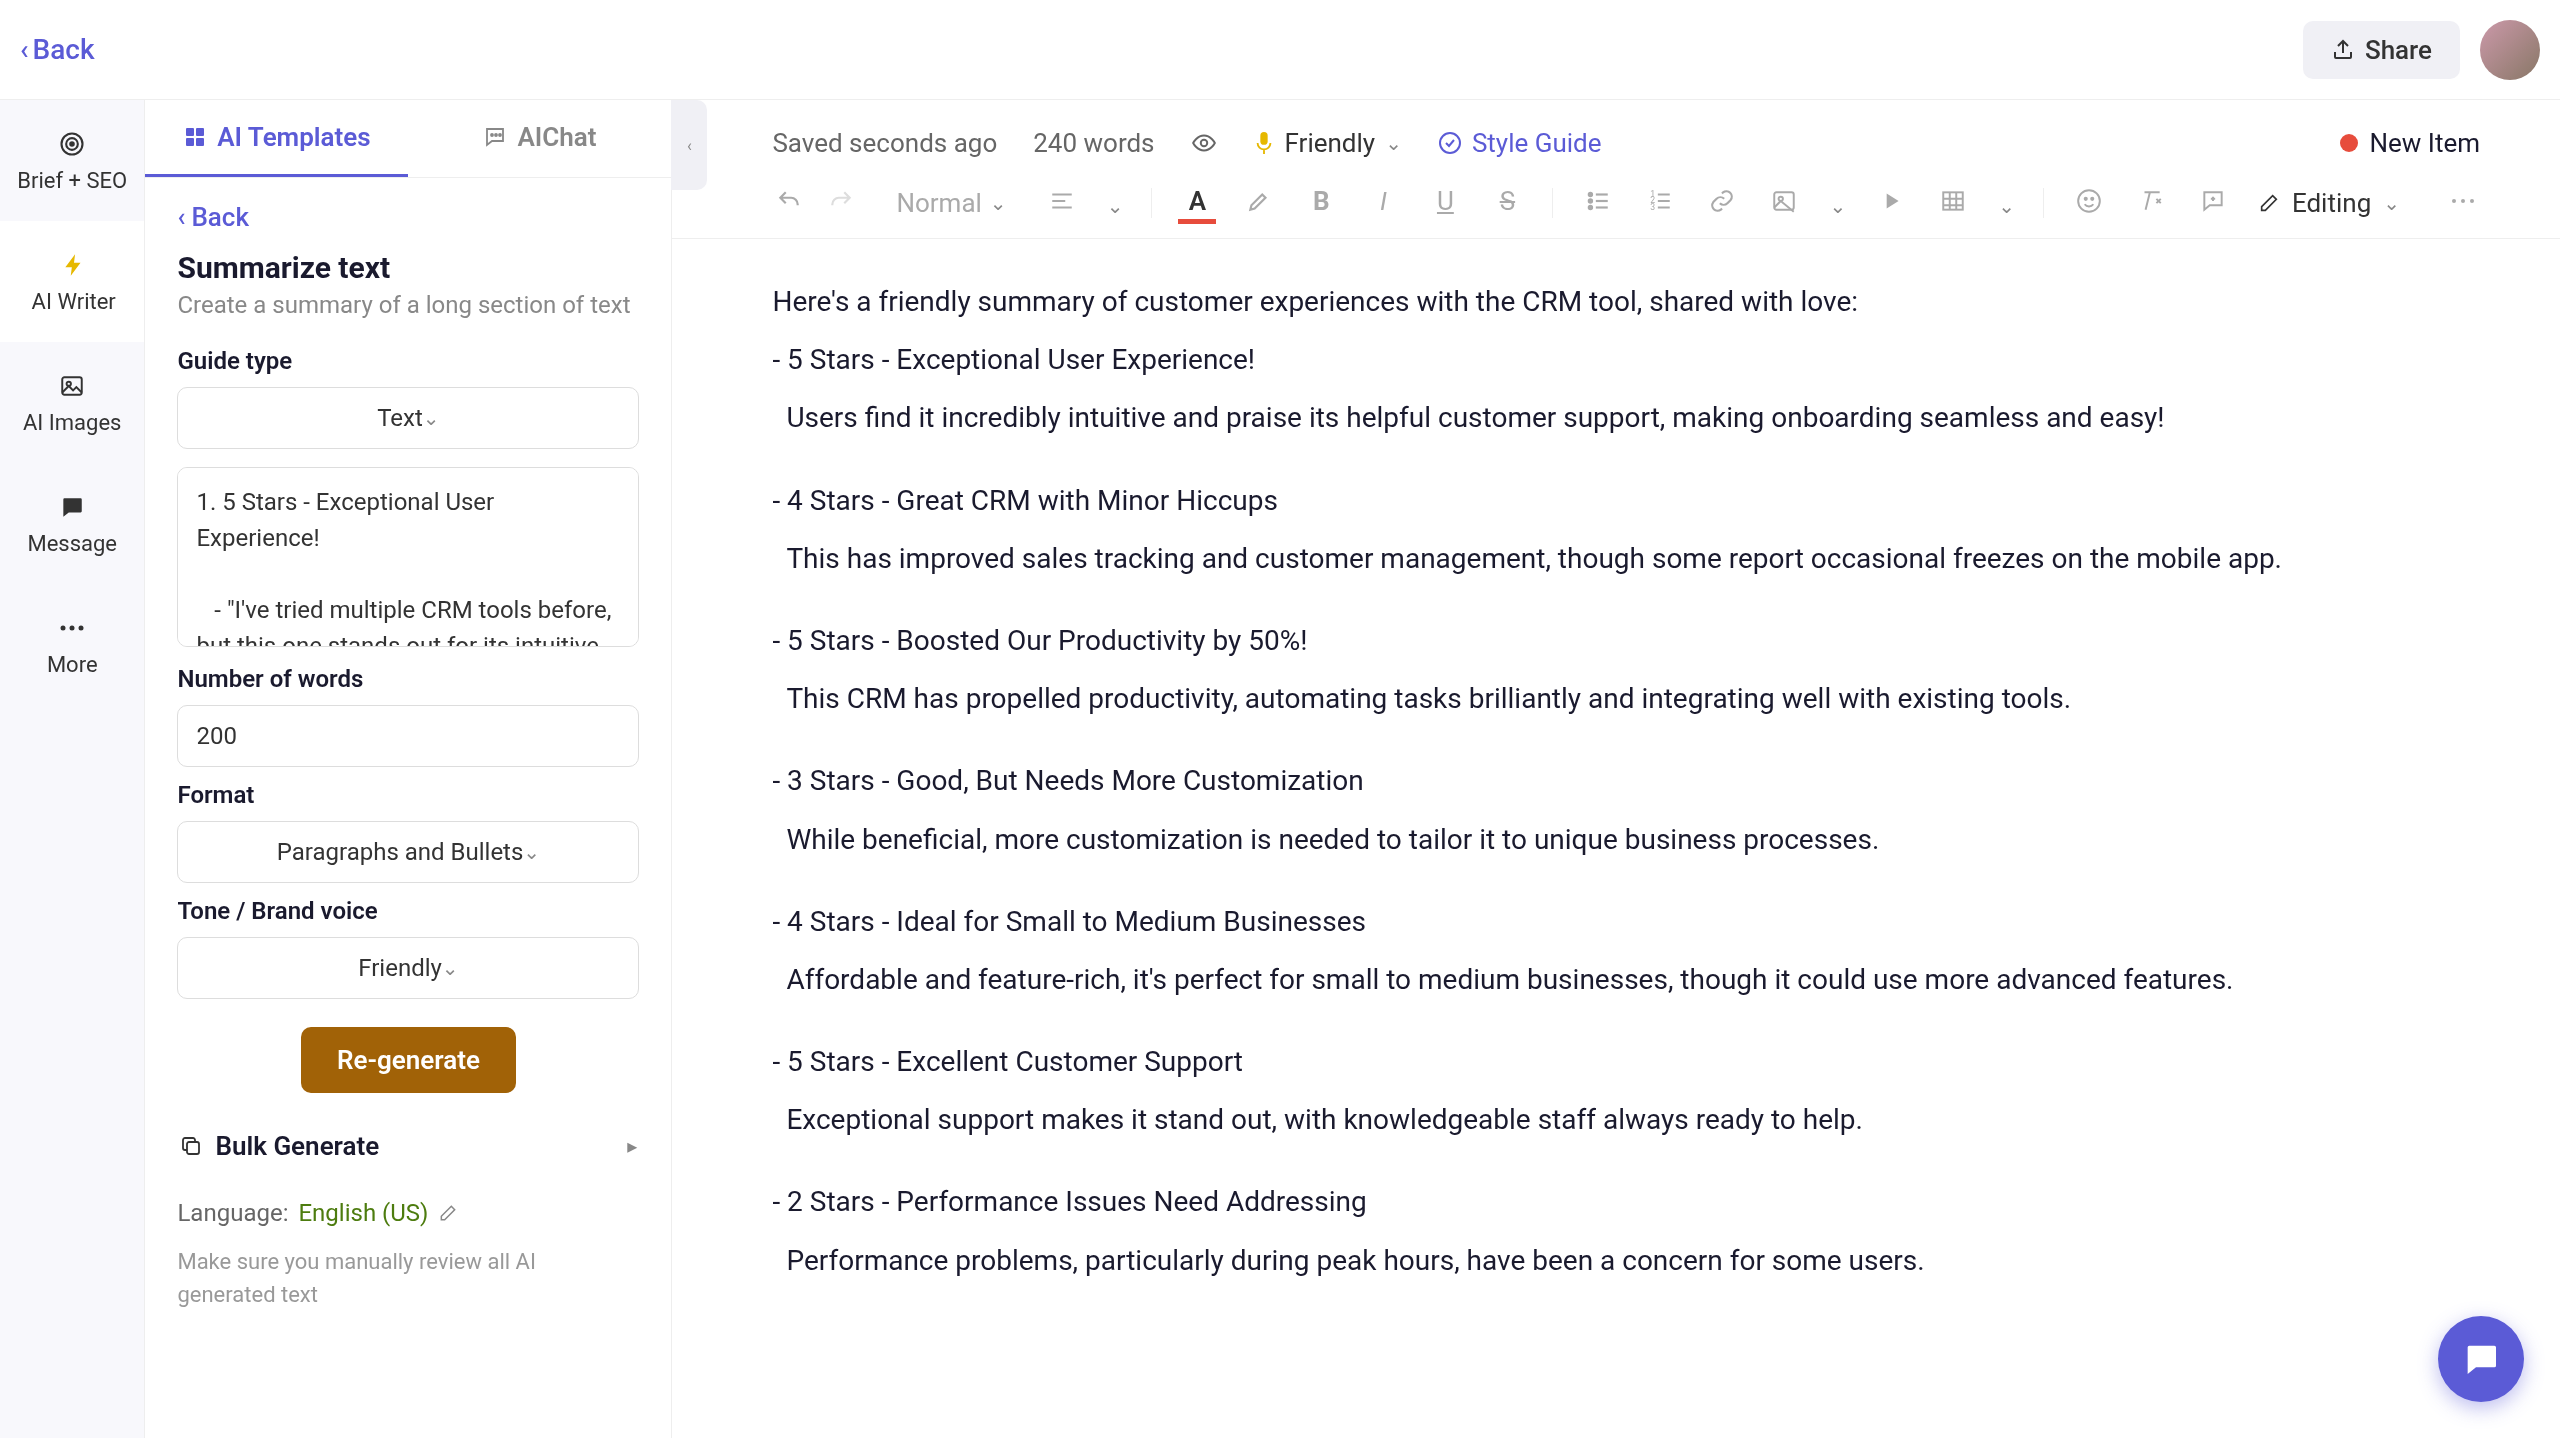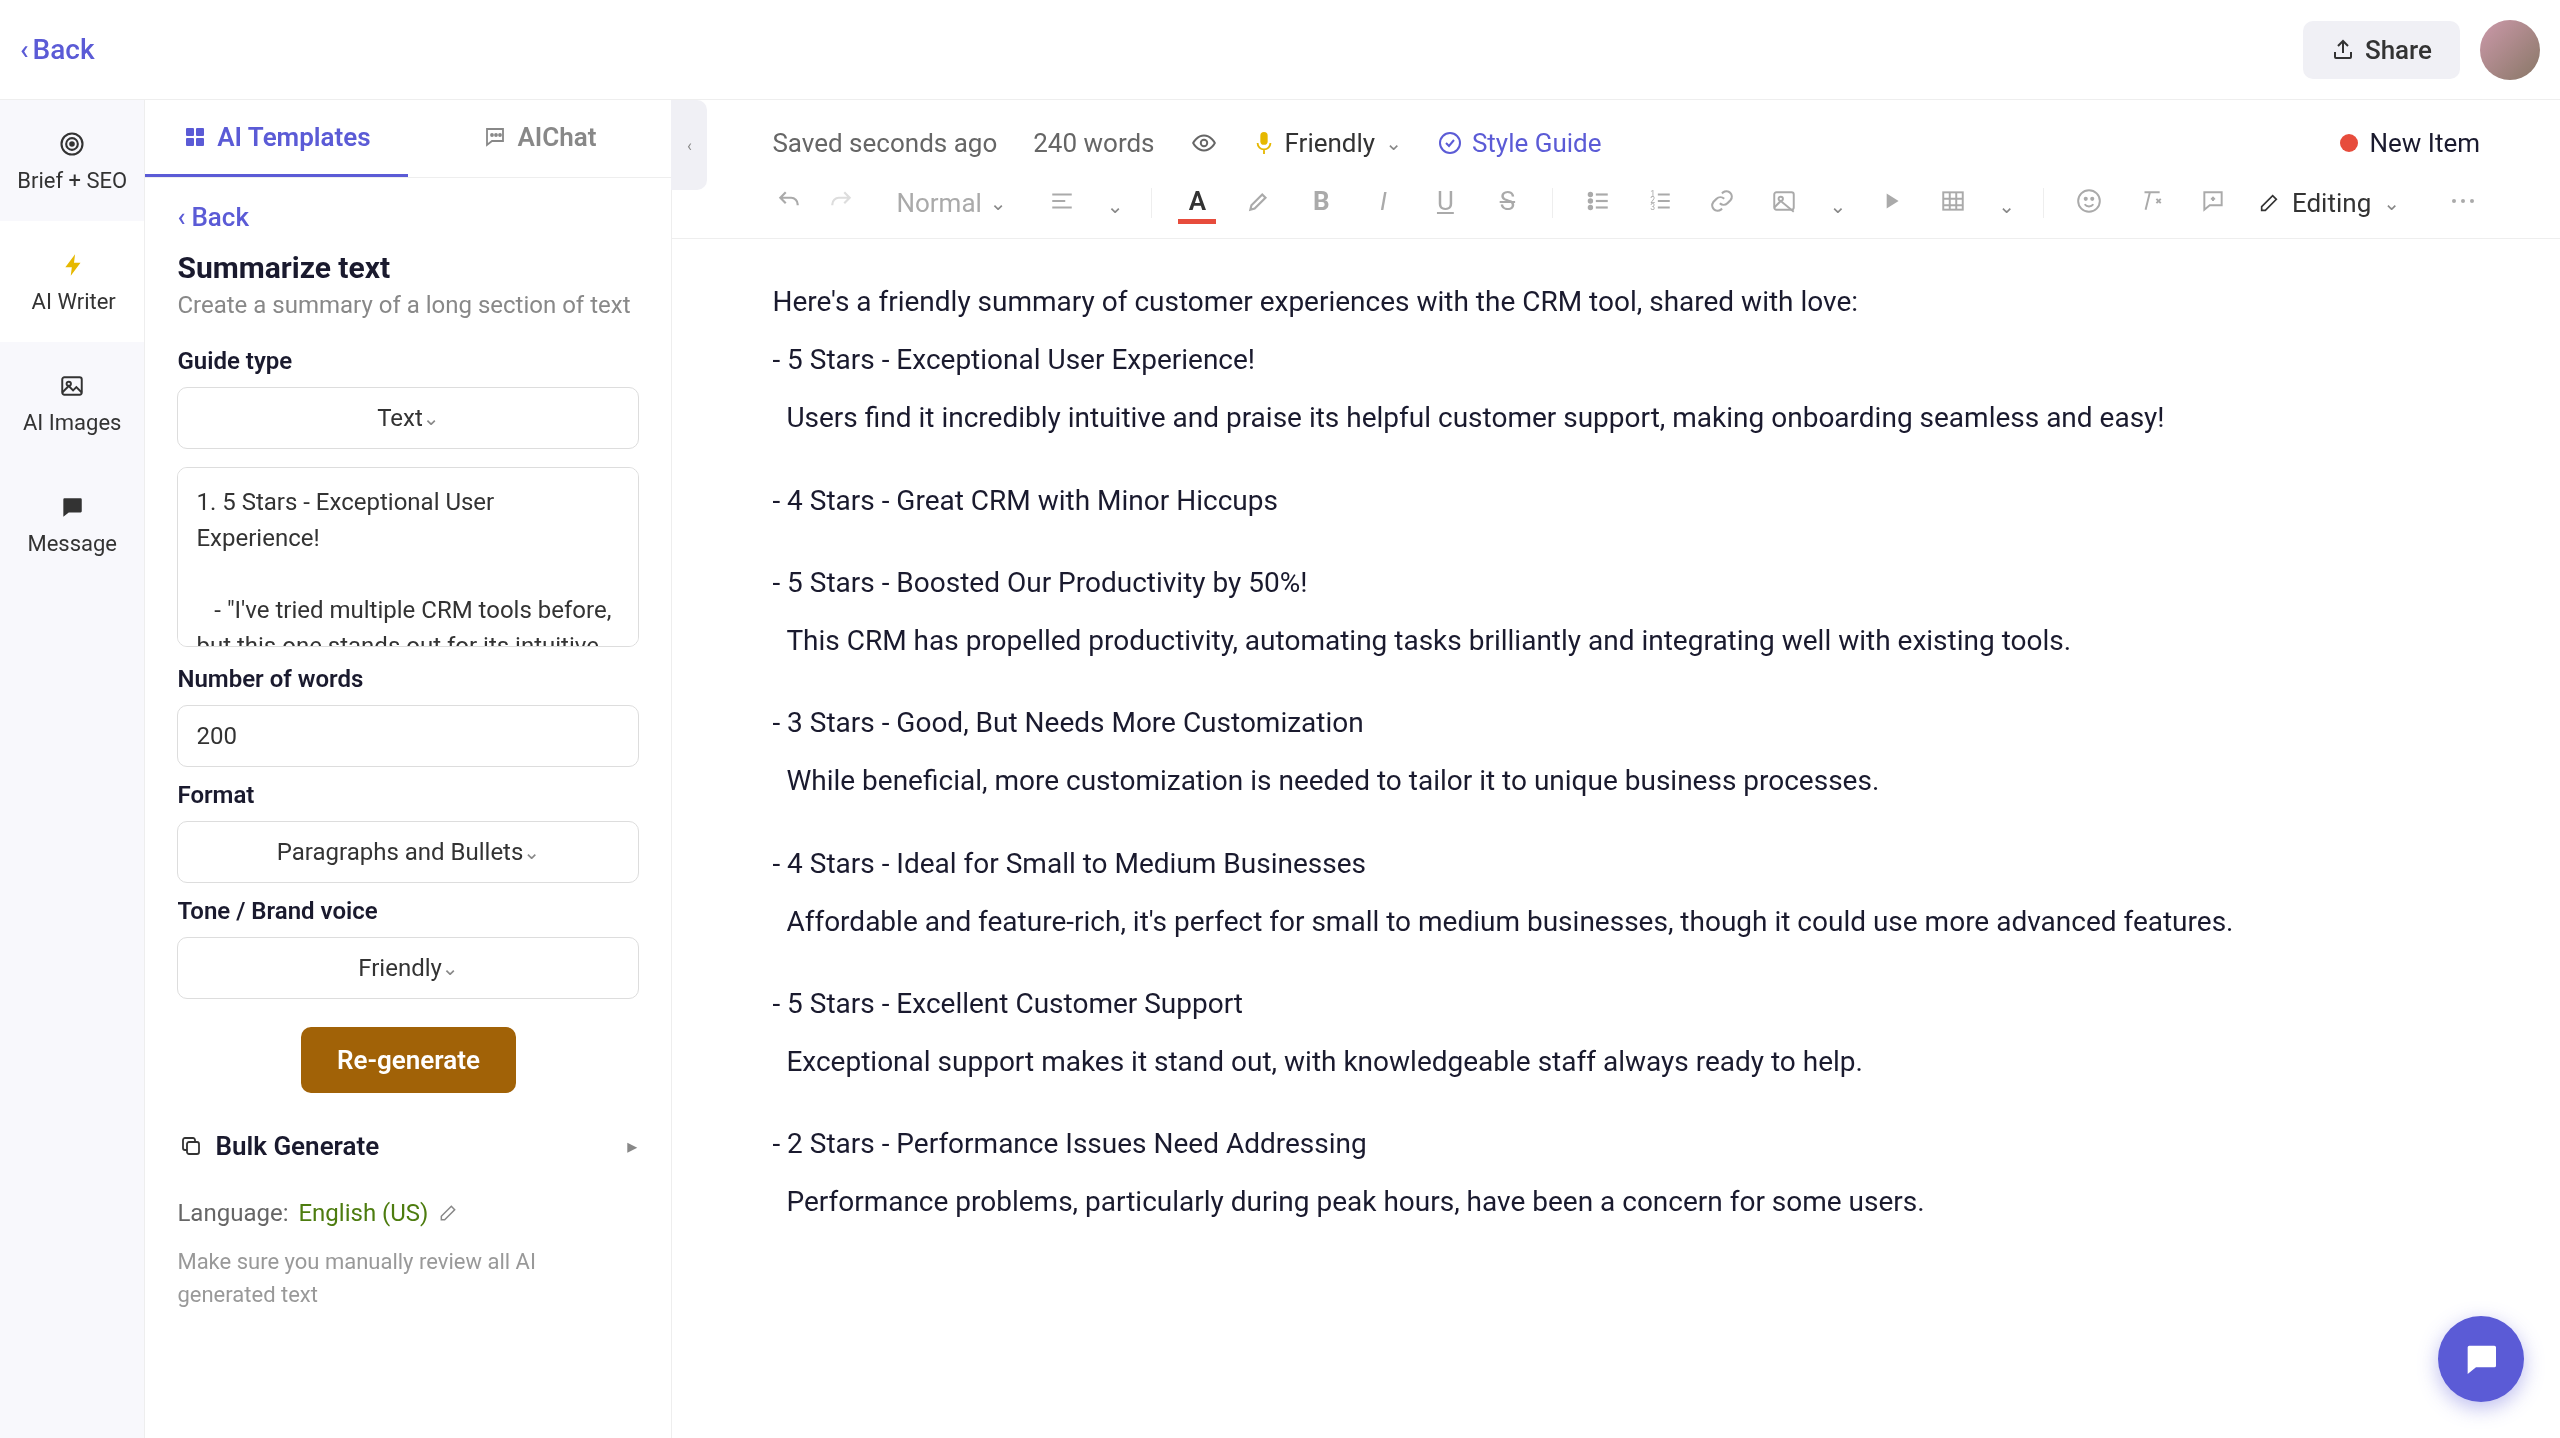--- a/index.html
+++ b/index.html
@@ -122,20 +122,30 @@
       </span>
       <span>AI Images</span>
     </div>
     <div class="rail-item">
       <span class="rail-icon">
         <svg width="26" height="26" viewBox="0 0 24 24" fill="#333">
             <path d="M4 4h16a1 1 0 011 1v11a1 1 0 01-1 1H9l-5 4V5a1 1 0 011-1z"></path>
           </svg>
       </span>
       <span>Message</span>
+    </div>
+    <div class="rail-item">
+      <span class="rail-icon">
+        <svg width="26" height="8" viewBox="0 0 26 8" fill="#333">
+            <circle cx="4" cy="4" r="2.5"></circle>
+            <circle cx="13" cy="4" r="2.5"></circle>
+            <circle cx="22" cy="4" r="2.5"></circle>
+          </svg>
+      </span>
+      <span>More</span>
     </div>
   </div>
 
   <div class="side-panel">
     <div class="collapse-tab">
       <span>‹</span>
     </div>
     <div class="panel-tabs">
       <div class="panel-tab active">
         <span>
@@ -381,20 +391,21 @@
 
     <div class="editor-body">
       <p>Here's a friendly summary of customer experiences with the CRM tool, shared with love:</p>
       <div id="blocks">
           <div class="block">
             <p>- 5 Stars - Exceptional User Experience!</p>
             <p style="padding-left: 14px;">Users find it incredibly intuitive and praise its helpful customer support, making onboarding seamless and easy!</p>
           </div>
           <div class="block">
             <p>- 4 Stars - Great CRM with Minor Hiccups</p>
+            <p style="padding-left: 14px;">This has improved sales tracking and customer management, though some report occasional freezes on the mobile app.</p>
           </div>
           <div class="block">
             <p>- 5 Stars - Boosted Our Productivity by 50%!</p>
             <p style="padding-left: 14px;">This CRM has propelled productivity, automating tasks brilliantly and integrating well with existing tools.</p>
           </div>
           <div class="block">
             <p>- 3 Stars - Good, But Needs More Customization</p>
             <p style="padding-left: 14px;">While beneficial, more customization is needed to tailor it to unique business processes.</p>
           </div>
           <div class="block">

